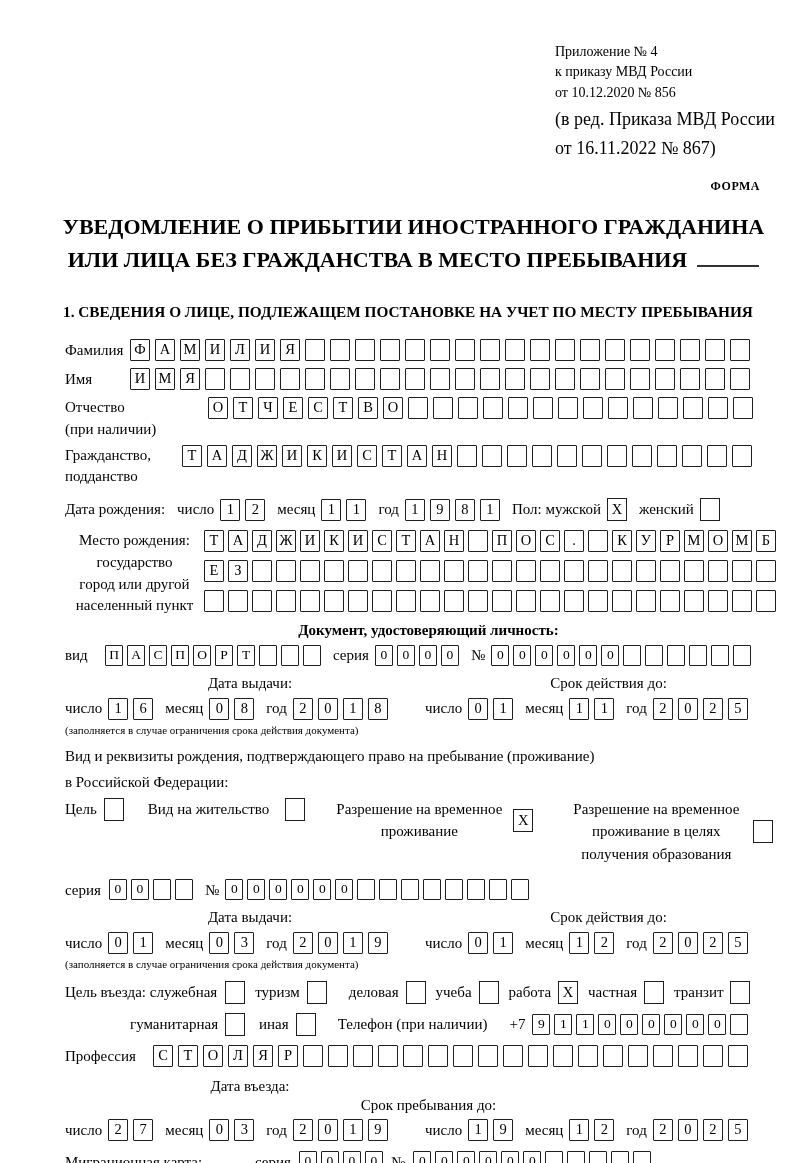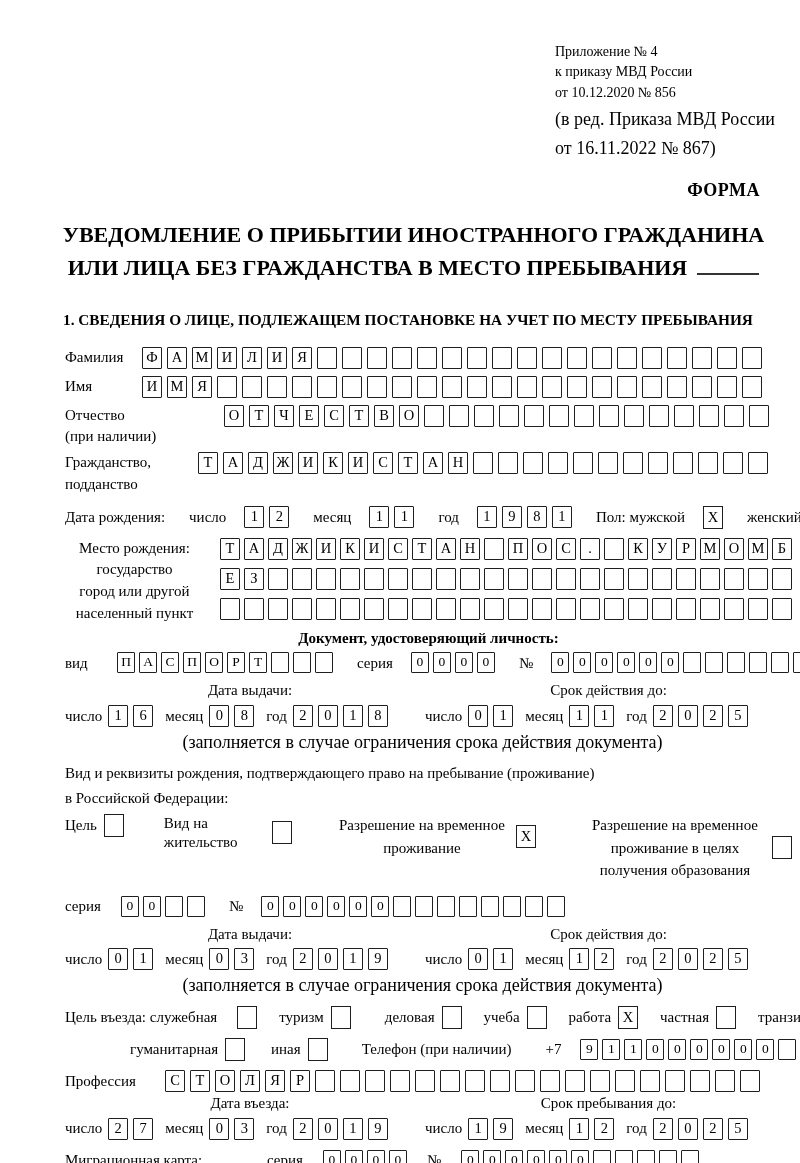--- a/index.html
+++ b/index.html
@@ -5,27 +5,27 @@
   html,body{margin:0;padding:0;background:#fff;}
   body{
     width:800px;height:1163px;overflow:hidden;color:#000;
     font-family:"Liberation Serif","DejaVu Serif",serif;
     font-size:15px;line-height:1.25;
   }
   .page{box-sizing:border-box;width:800px;height:1163px;padding:42px 8px 0 65px;position:relative;}
   
   .annex{margin-left:490px;font-size:14px;line-height:1.45;}
   .annex .note{font-size:18px;margin-top:3px;}
-  .forma{text-align:right;padding-right:32px;font-weight:bold;font-size:18px;margin-top:18px;letter-spacing:.5px;}
+  .forma{text-align:right;padding-right:32px;font-weight:bold;font-size:12px;margin-top:18px;letter-spacing:.5px;}
   .title{text-align:center;font-weight:bold;font-size:22px;line-height:1.5;margin-top:16px;margin-left:-30px;}
   .title-underline{display:inline-block;width:62px;border-bottom:2px solid #333;height:14px;margin-left:10px;}
   .sec1{font-weight:bold;font-size:15.3px;margin-top:26px;margin-left:-2px;}
   
-  .row{display:flex;align-items:center;margin-top:7px;gap:12px;}
-  .rowtop{display:flex;align-items:flex-start;margin-top:7px;gap:16px;}
+  .row{display:flex;align-items:center;margin-top:7px;}
+  .rowtop{display:flex;align-items:flex-start;margin-top:7px;}
   .lbl{flex:0 0 auto;}
   .boxes{display:flex;gap:5px;flex-wrap:nowrap;}
   .boxes.g4{gap:4px;}
   .box{flex:0 0 auto;width:20px;height:22px;border:1.6px solid #1f1f1f;box-sizing:border-box;
        text-align:center;font-size:14.5px;line-height:19px;border-radius:1px;background:#fff;}
   .boxes.sm .box{width:18px;height:21px;font-size:13.5px;line-height:18px;}
   .cbox{display:inline-block;flex:0 0 auto;width:20px;height:23px;border:1.6px solid #1f1f1f;box-sizing:border-box;
         text-align:center;font-size:14.5px;line-height:20px;vertical-align:middle;background:#fff;}
   
   .w65{width:65px;}
@@ -36,21 +36,21 @@
   .mllbl{line-height:1.45;}
   
   .dheads{display:flex;margin-top:8px;}
   .dheads .dh-l{width:360px;text-align:center;padding-left:10px;box-sizing:border-box;}
   .dheads .dh-r{flex:1;text-align:center;}
   .daterow{display:flex;align-items:center;margin-top:5px;}
   .dhalf-l{width:360px;display:flex;align-items:center;}
   .dhalf-r{flex:1;display:flex;align-items:center;}
   .dlabel{margin-right:6px;}
   .dgap{margin-left:12px;margin-right:6px;}
-  .smallnote{font-size:18px;text-align:center;padding-right:12px;margin-top:4px;}
+  .smallnote{font-size:11px;text-align:left;padding-right:12px;margin-top:4px;}
   
   .optpair{display:flex;align-items:center;margin-right:14px;}
   .optpair .ol{margin-right:7px;}
   .optcol{width:172px;text-align:center;line-height:1.5;}
   .centerbold{text-align:center;font-weight:bold;margin-top:10px;}
 </style>
 </head>
 <body>
 
 <div class="page">
@@ -569,21 +569,21 @@
         <span class="box"></span>
         <span class="box"></span>
         <span class="box"></span>
         <span class="box"></span>
         <span class="box"></span>
         <span class="box"></span>
         <span class="box"></span>
       </span>
   </div>
 
-  <div class="dheads" style="margin-top:2px;">
+  <div class="dheads" style="margin-top:10px;flex-direction:column;">
     <span class="dh-l">Дата въезда:</span>
     <span class="dh-r">Срок пребывания до:</span>
   </div>
   <div class="daterow">
     <span class="dhalf-l">
       <span class="dlabel">число</span>
       <span class="boxes">
           <span class="box">2</span>
           <span class="box">7</span>
         </span>

